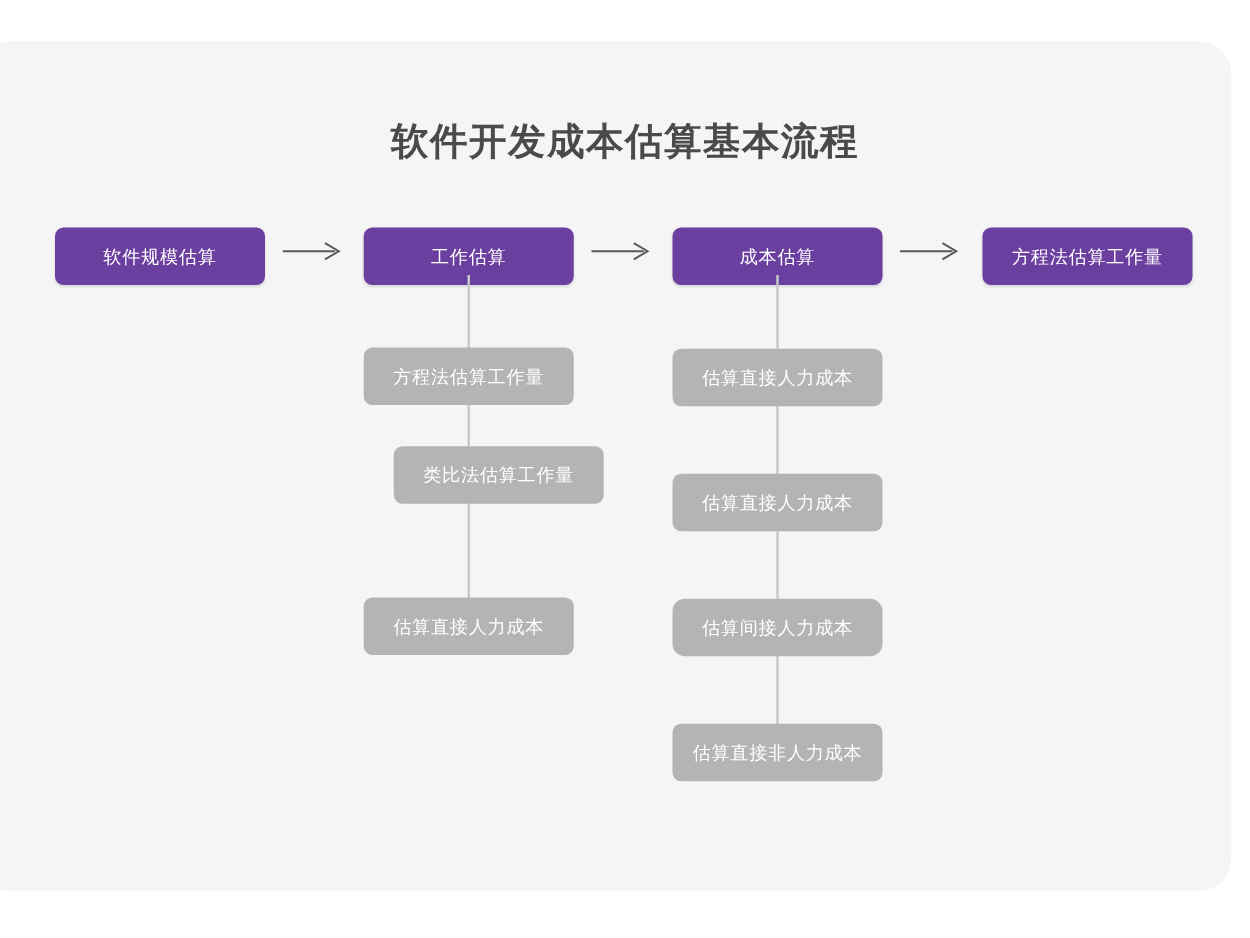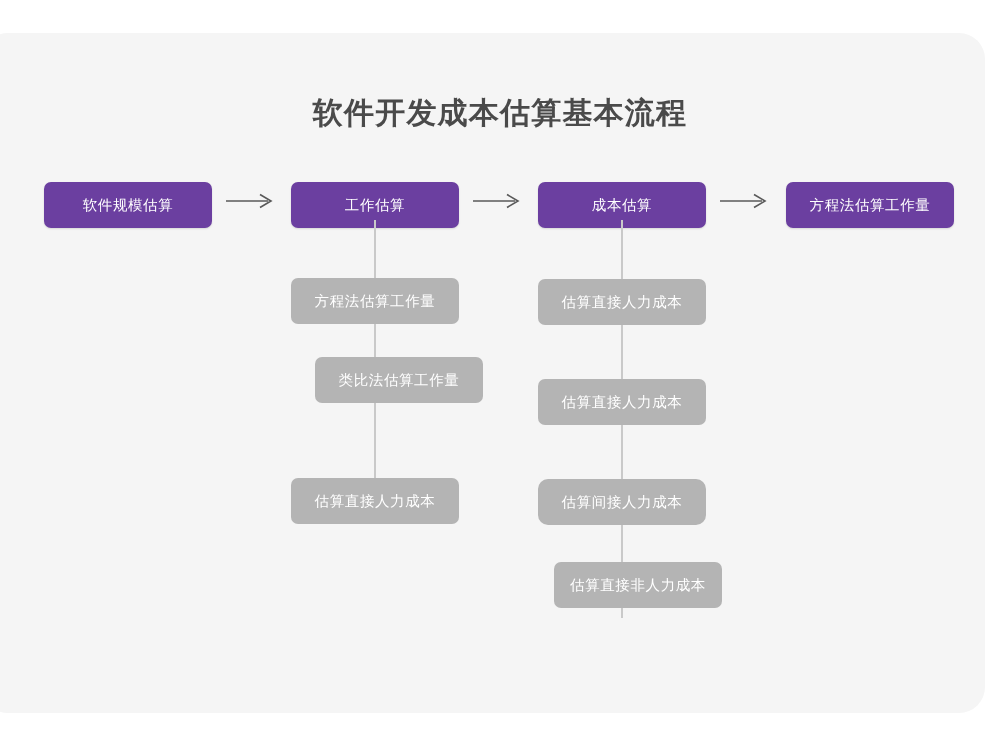--- a/index.html
+++ b/index.html
@@ -147,15 +147,15 @@
 </div>
 
 <div class="node secondary" style="left:538px; top:379px;">
   <span>估算直接人力成本</span>
 </div>
 
 <div class="node secondary" style="left:538px; top:479px;border-radius:10px;">
   <span>估算间接人力成本</span>
 </div>
 
-<div class="node secondary" style="left:538px; top:562px;margin-left:16px;">
+<div class="node secondary" style="left:538px; top:579px;">
   <span>估算直接非人力成本</span>
 </div>
 
 </body></html>

